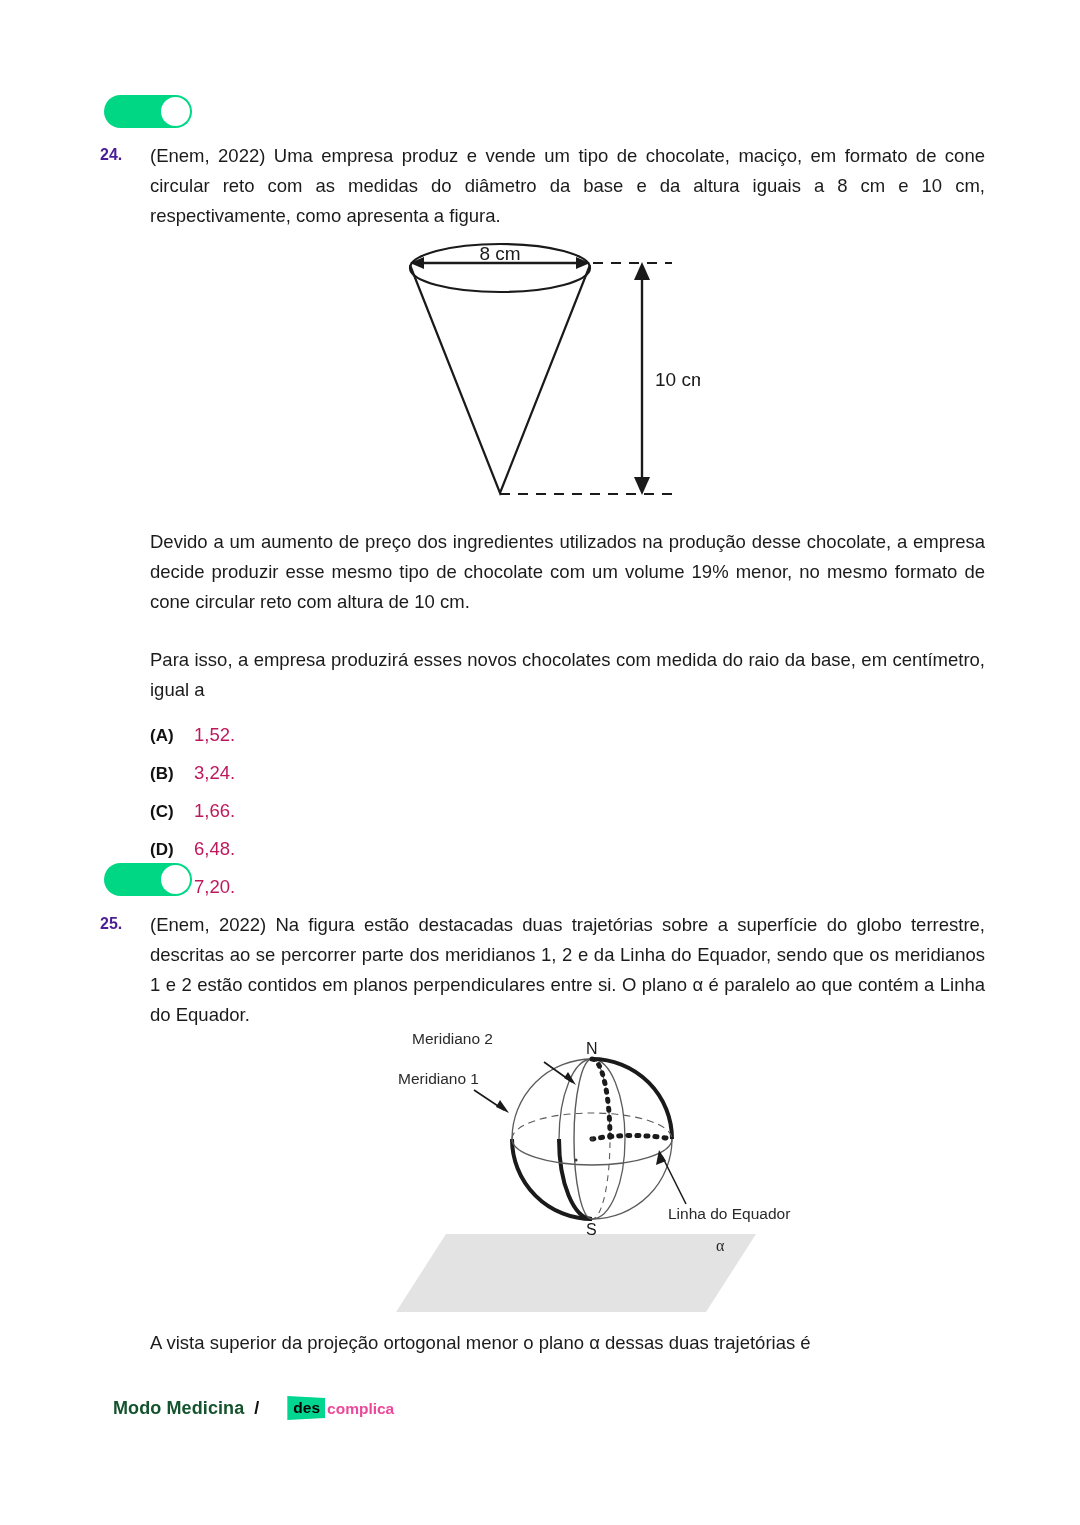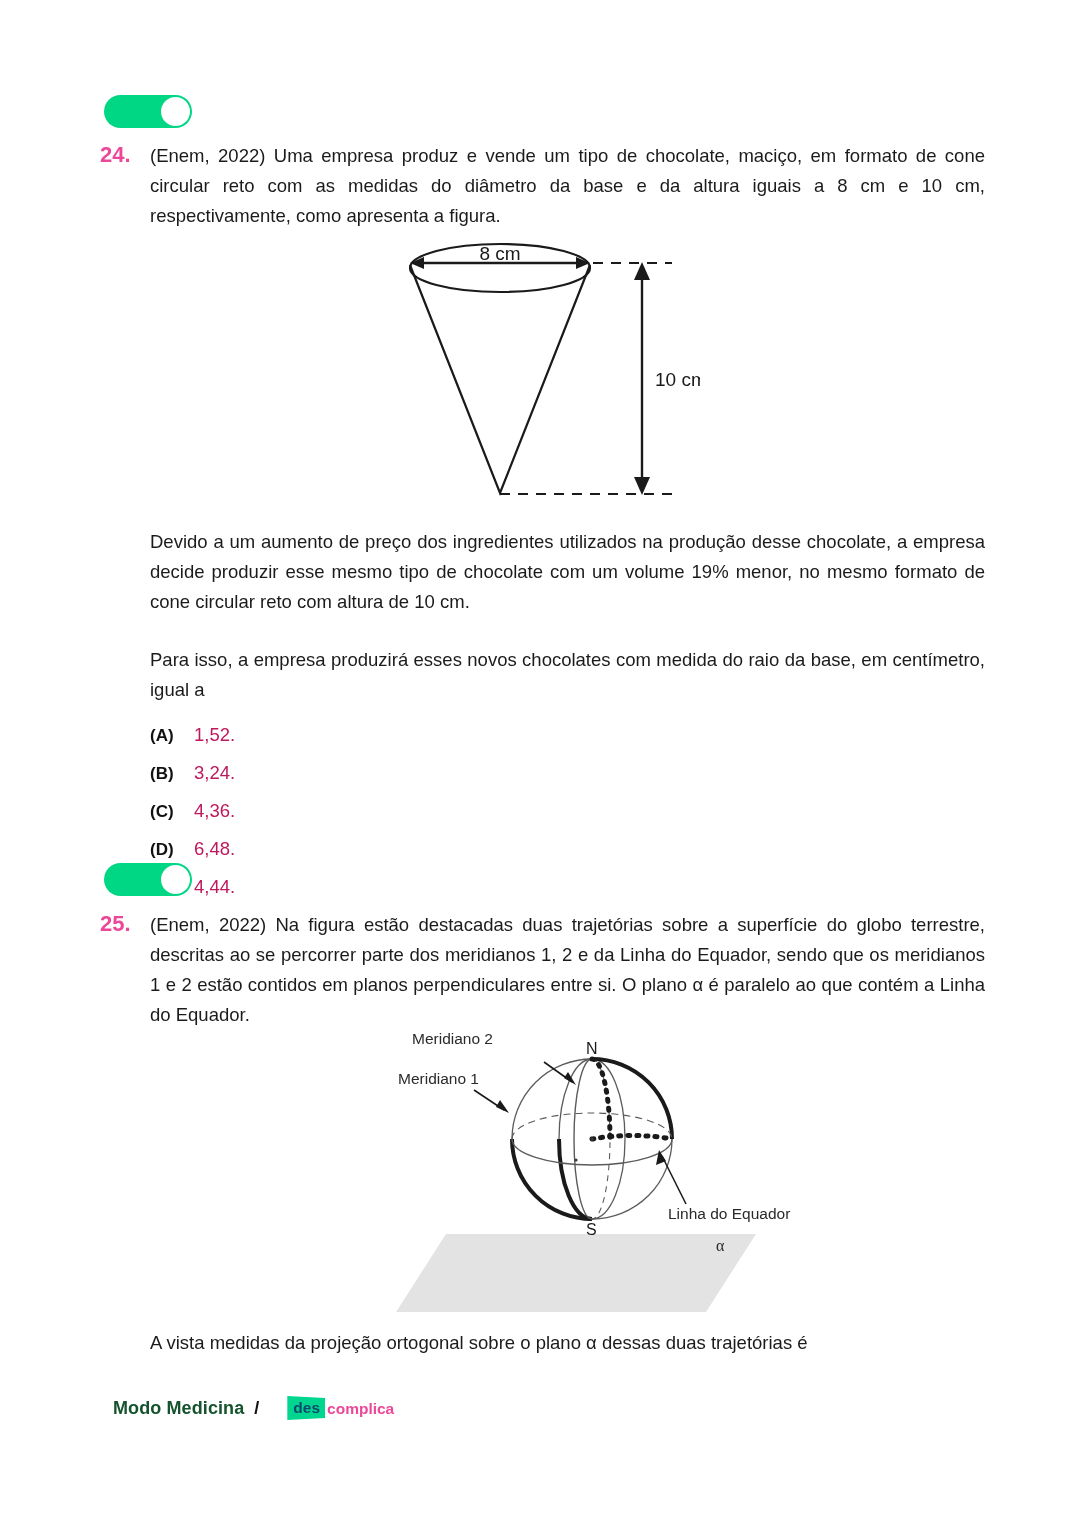--- a/index.html
+++ b/index.html
@@ -52,24 +52,24 @@
   #question-24 { top: 141px; }
   #question-25 { top: 910px; }
 
   .q-head {
     display: flex;
     align-items: flex-start;
   }
   .q-num {
     width: 50px;
     flex: 0 0 50px;
-    font-size: 22px;
+    font-size: 16px;
     font-weight: bold;
     line-height: 28.5px;
-    color: #ec4899;
+    color: #4c1d95;
   }
   .q-body {
     flex: 1 1 auto;
   }
   .para {
     font-size: 18.5px;
     line-height: 30px;
     text-align: justify;
     color: #1b1b1b;
     margin: 0;
@@ -124,21 +124,21 @@
     margin: 0 6px 0 10px;
   }
   .logo {
     display: inline-flex;
     align-items: center;
     margin-left: 22px;
     position: relative;
   }
   .logo-badge {
     background: #00D68F;
-    color: #0c4a6e;
+    color: #000000;
     font-size: 15.5px;
     font-weight: bold;
     padding: 4px 5px 5px 6px;
     line-height: 15px;
     -webkit-clip-path: polygon(0% 0%, 100% 8%, 100% 92%, 0% 100%);
     clip-path: polygon(0% 0%, 100% 8%, 100% 92%, 0% 100%);
     display: inline-block;
   }
   .logo-word {
     font-size: 15.5px;
@@ -201,29 +201,29 @@
           <div class="alt">
             <span class="alt-letter">(A)</span>
             <span class="alt-text">1,52.</span>
           </div>
           <div class="alt">
             <span class="alt-letter">(B)</span>
             <span class="alt-text">3,24.</span>
           </div>
           <div class="alt">
             <span class="alt-letter">(C)</span>
-            <span class="alt-text">4,36.</span>
+            <span class="alt-text">1,66.</span>
           </div>
           <div class="alt">
             <span class="alt-letter">(D)</span>
             <span class="alt-text">6,48.</span>
           </div>
           <div class="alt">
             <span class="alt-letter">(E)</span>
-            <span class="alt-text">4,44.</span>
+            <span class="alt-text">7,20.</span>
           </div>
         </div>
       </div>
     </div>
   </div>
 
   <div class="toggle" id="toggle-2">
     <div class="knob"></div>
   </div>
 
@@ -279,21 +279,21 @@
       <text x="190" y="32" font-family="Liberation Sans, sans-serif" font-size="16" fill="#1a1a1a">N</text>
       <text x="190" y="213" font-family="Liberation Sans, sans-serif" font-size="16" fill="#1a1a1a">S</text>
       <text x="320" y="229" font-family="Liberation Serif, serif" font-size="16" fill="#2a2a2a">α</text>
     </svg>
   </div>
 
   <div class="question" style="top:1328px;">
     <div class="q-head">
       <div class="q-num"></div>
       <div class="q-body">
-        <p class="para" style="text-align:left">A vista medidas da projeção ortogonal sobre o plano α dessas duas trajetórias é</p>
+        <p class="para" style="text-align:left">A vista superior da projeção ortogonal menor o plano α dessas duas trajetórias é</p>
       </div>
     </div>
   </div>
 
   <div class="footer">
     <span class="footer-text">Modo Medicina</span>
     <span class="footer-sep">/</span>
     <span class="logo">
       <span class="logo-badge">des</span>
       <span class="logo-word">complica</span>

